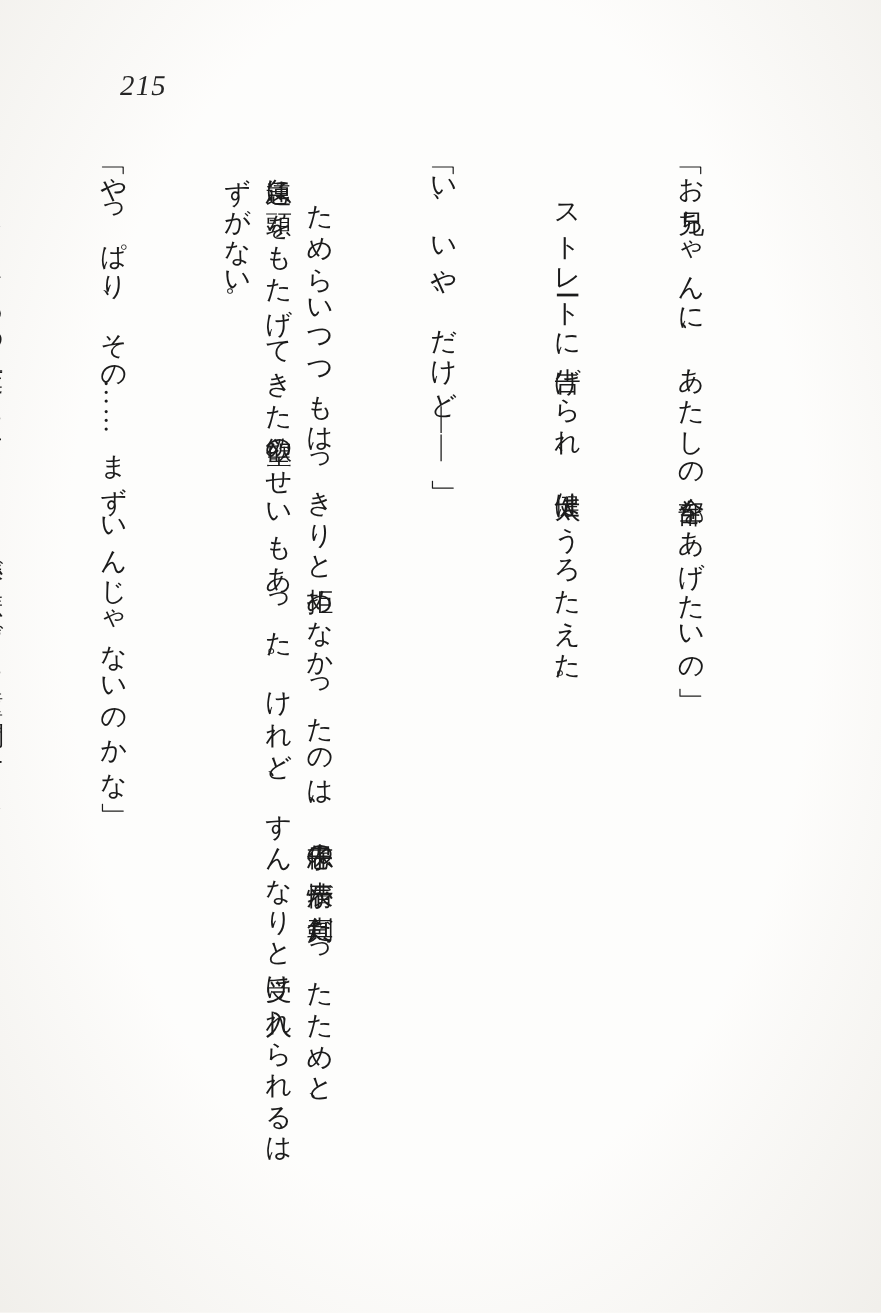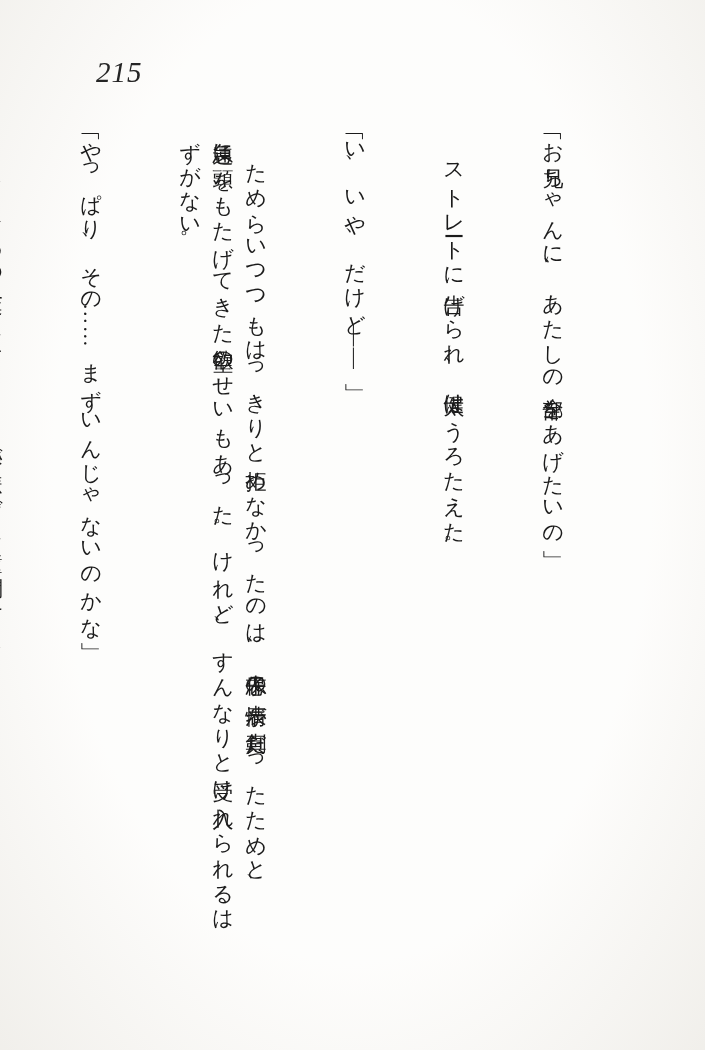--- a/index.html
+++ b/index.html
@@ -18,21 +18,21 @@
     position: absolute;
     inset: 0;
     background:
       radial-gradient(ellipse at 50% 45%, rgba(255,255,255,0.6) 60%, rgba(210,206,198,0.25) 100%),
       #fbfaf7;
   }
   .page-number {
     position: absolute;
     top: 56px;
     left: 96px;
-    font-size: 29px;
+    font-size: 23px;
     font-style: italic;
     color: #252525;
     letter-spacing: 1px;
   }
   .text-block {
     position: absolute;
     top: 126px;
     right: 70px;
     height: 902px;
     writing-mode: vertical-rl;

